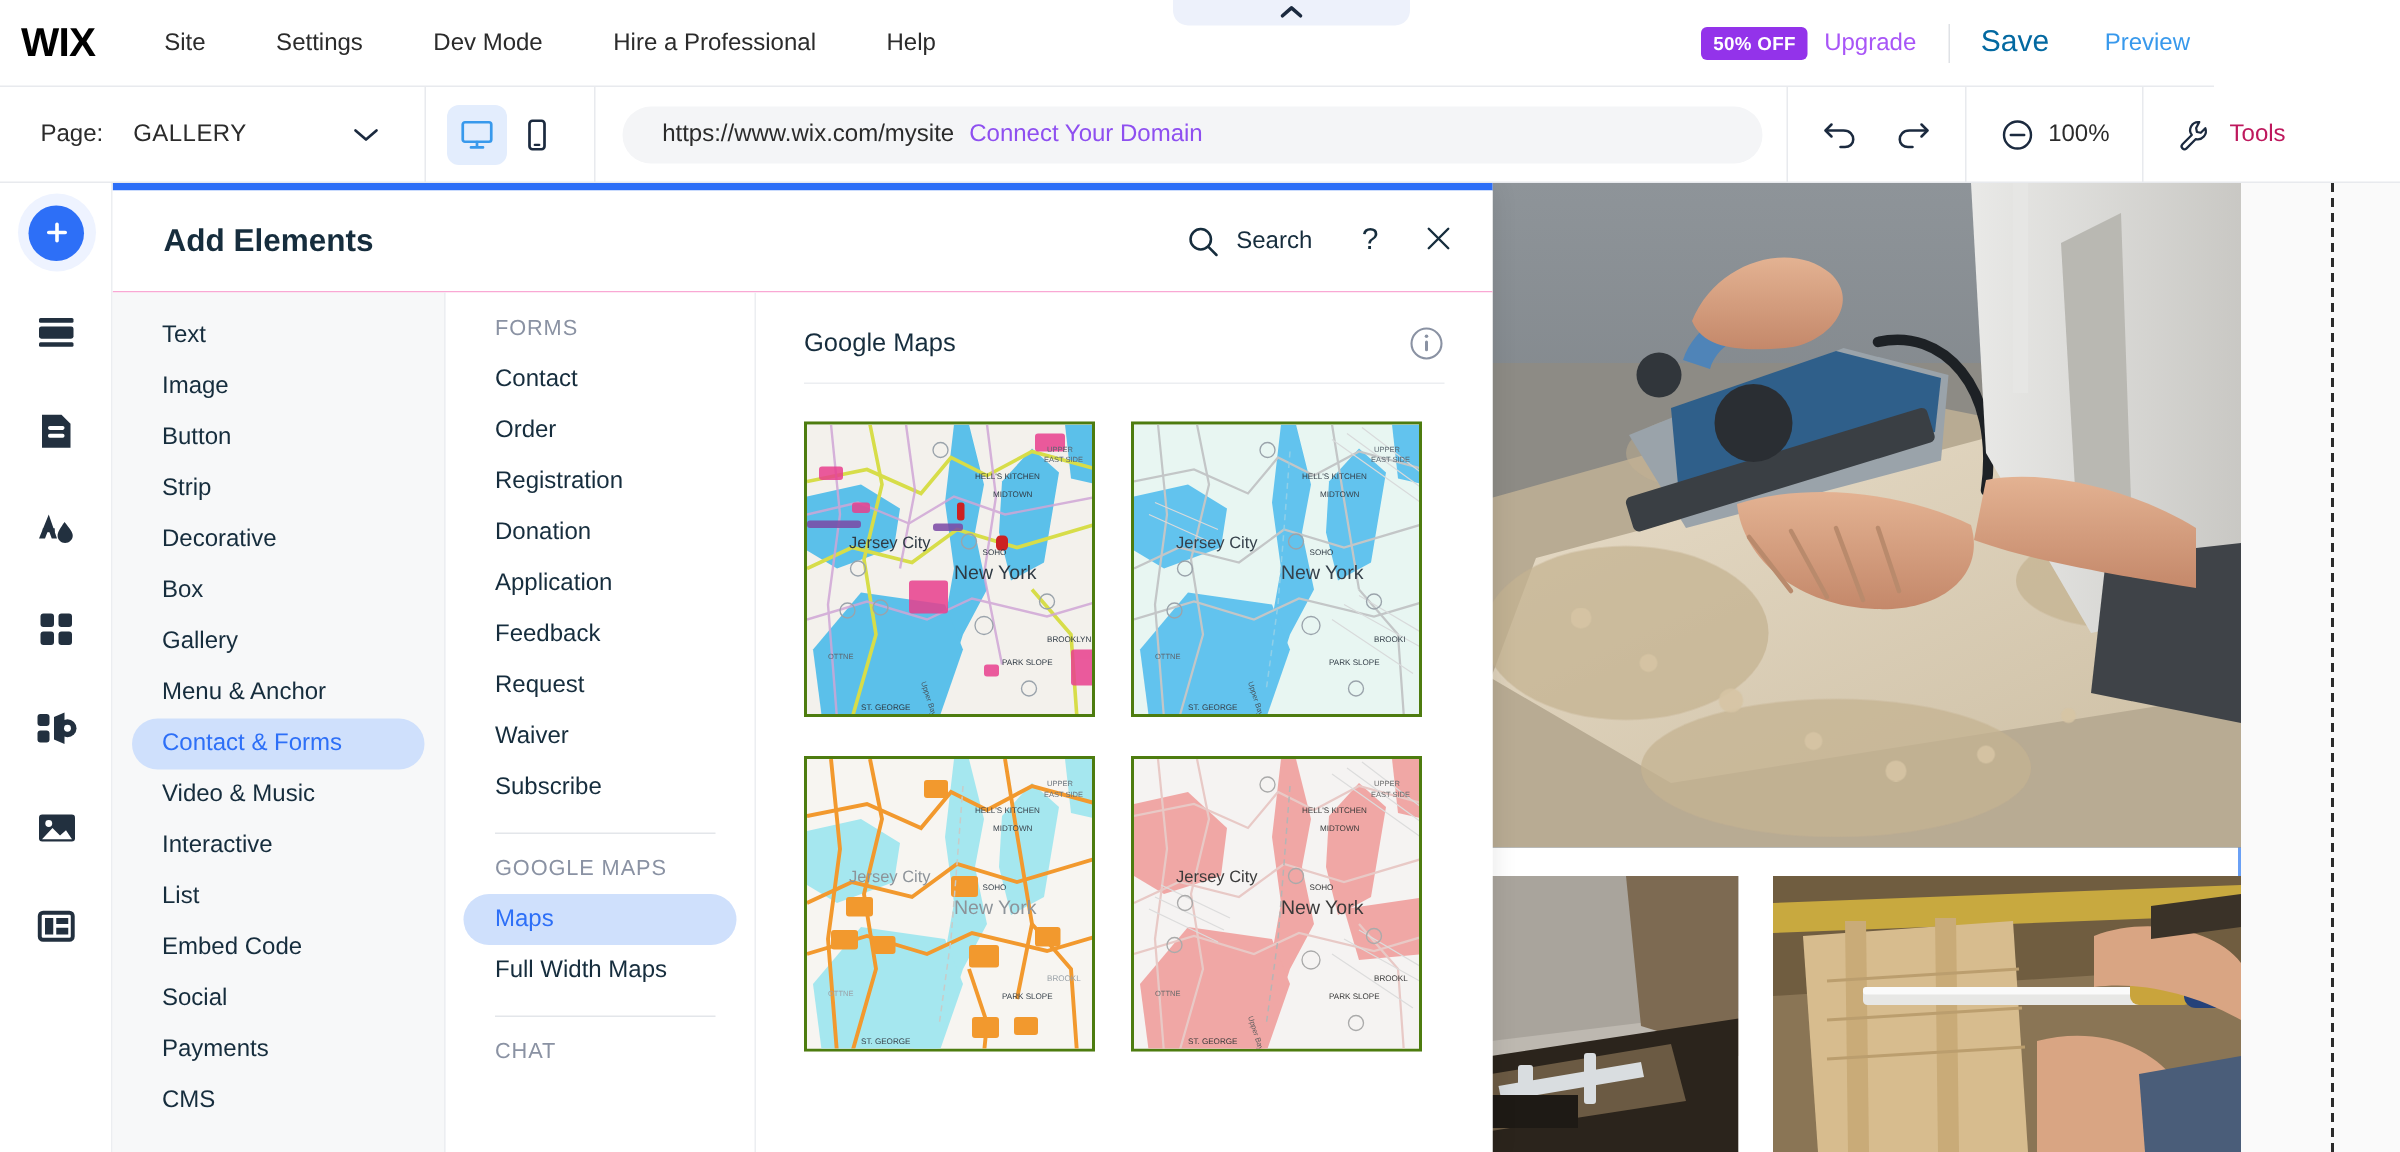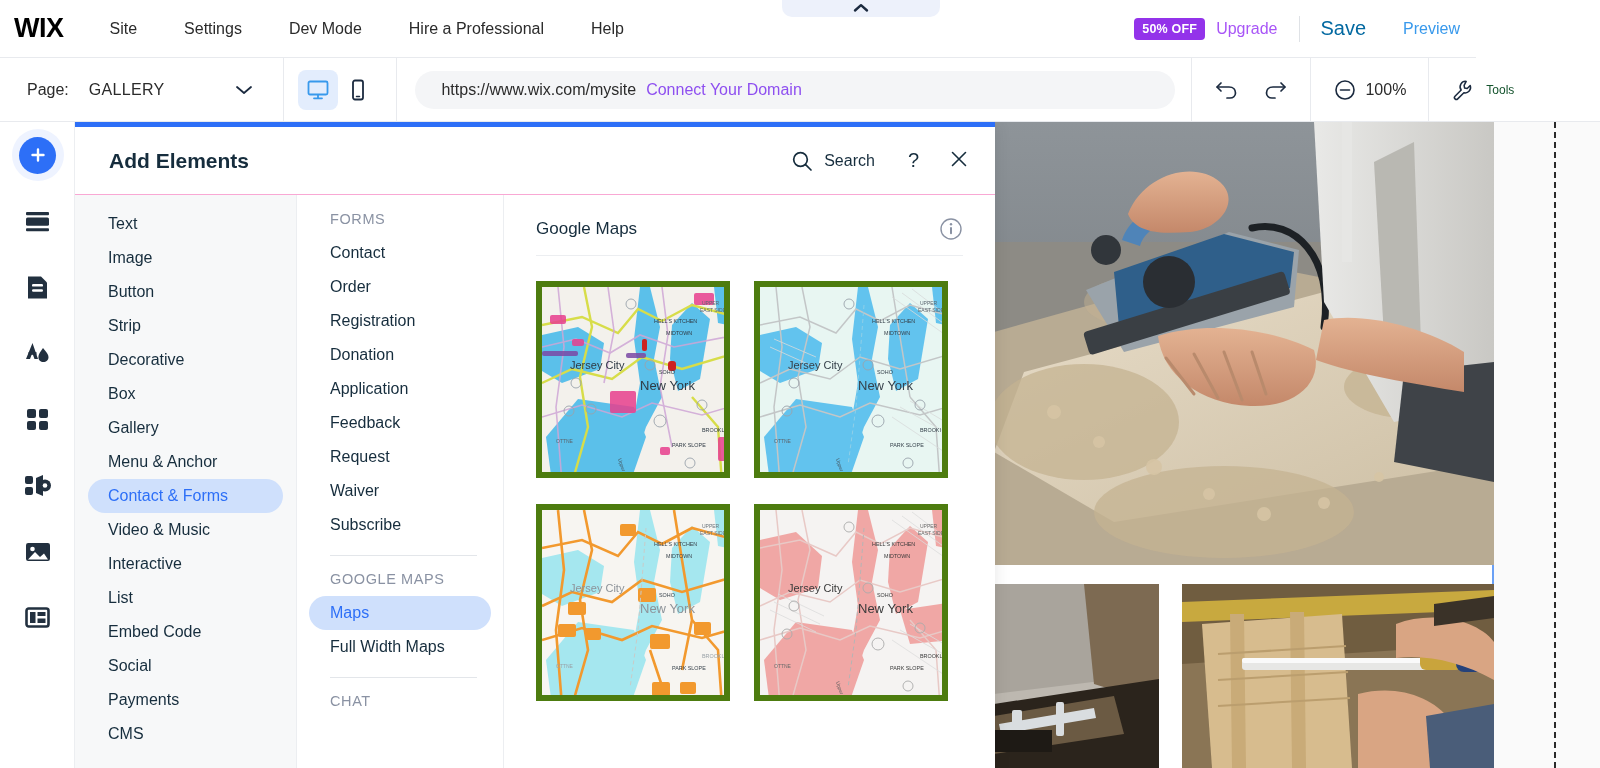--- a/index.html
+++ b/index.html
@@ -90,21 +90,21 @@
     padding-left: 26px;
   }
   .url-text { font-size: 16px; color: #2b2b2b; }
   .connect-domain { font-size: 16px; color: #8e4ff0; margin-left: 10px; cursor: pointer; }
   .sb-div2 { width: 1px; height: 64px; background: #e8eaee; margin-left: 16px; }
   .undo-redo { display: flex; align-items: center; gap: 22px; padding: 0 22px; }
   .icon-btn { cursor: pointer; display: flex; align-items: center; }
   .zoom-group { display: flex; align-items: center; gap: 8px; padding: 0 22px; cursor: pointer; }
   .zoom-val { font-size: 16px; color: #2b2b2b; }
   .tools-group { display: flex; align-items: center; gap: 11px; padding: 0 20px 0 22px; cursor: pointer; }
-  .tools-label { font-size: 12px; color: #14532d; }
+  .tools-label { font-size: 16px; color: #be185d; }
 
   
   .rail {
     position: absolute; top: 122px; left: 0;
     width: 75px; height: 646px;
     background: #ffffff;
     border-right: 1px solid #eceef1;
     z-index: 30;
   }
   .rail-item {
@@ -238,21 +238,21 @@
   .content-title { font-size: 17px; color: #162d3d; }
   .info-icon { margin-left: auto; cursor: pointer; display: flex; }
   .thumb-grid {
     margin-top: 25px;
     display: grid;
     grid-template-columns: 194px 194px;
     gap: 26px 24px;
   }
   .thumb {
     width: 194px; height: 197px;
-    border: 6px solid #4d7c0f;
+    border: 2px solid #4d7c0f;
     overflow: hidden; cursor: pointer;
     background: #f2f2f0;
     position: relative;
   }
   .thumb svg { display: block; }
 </style>
 </head>
 <body>
 
 <div class="topbar">

